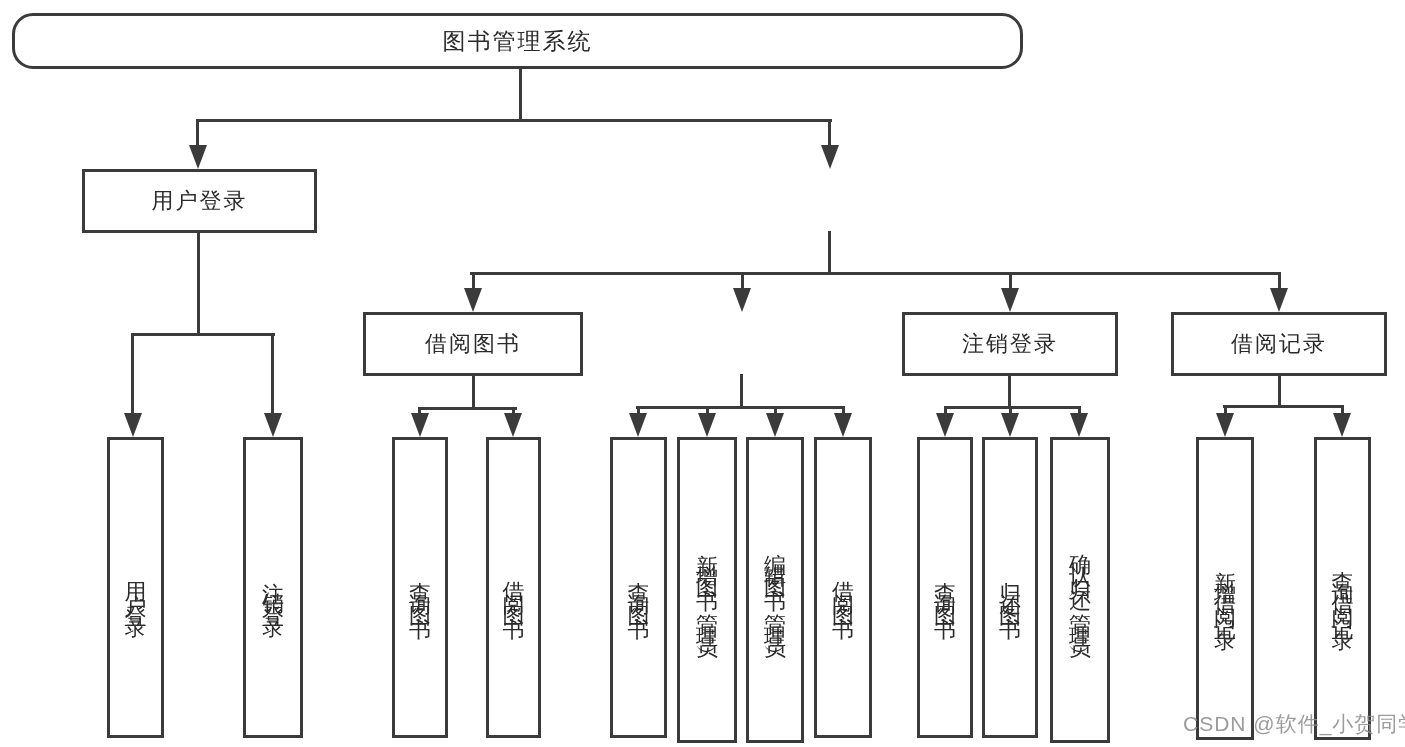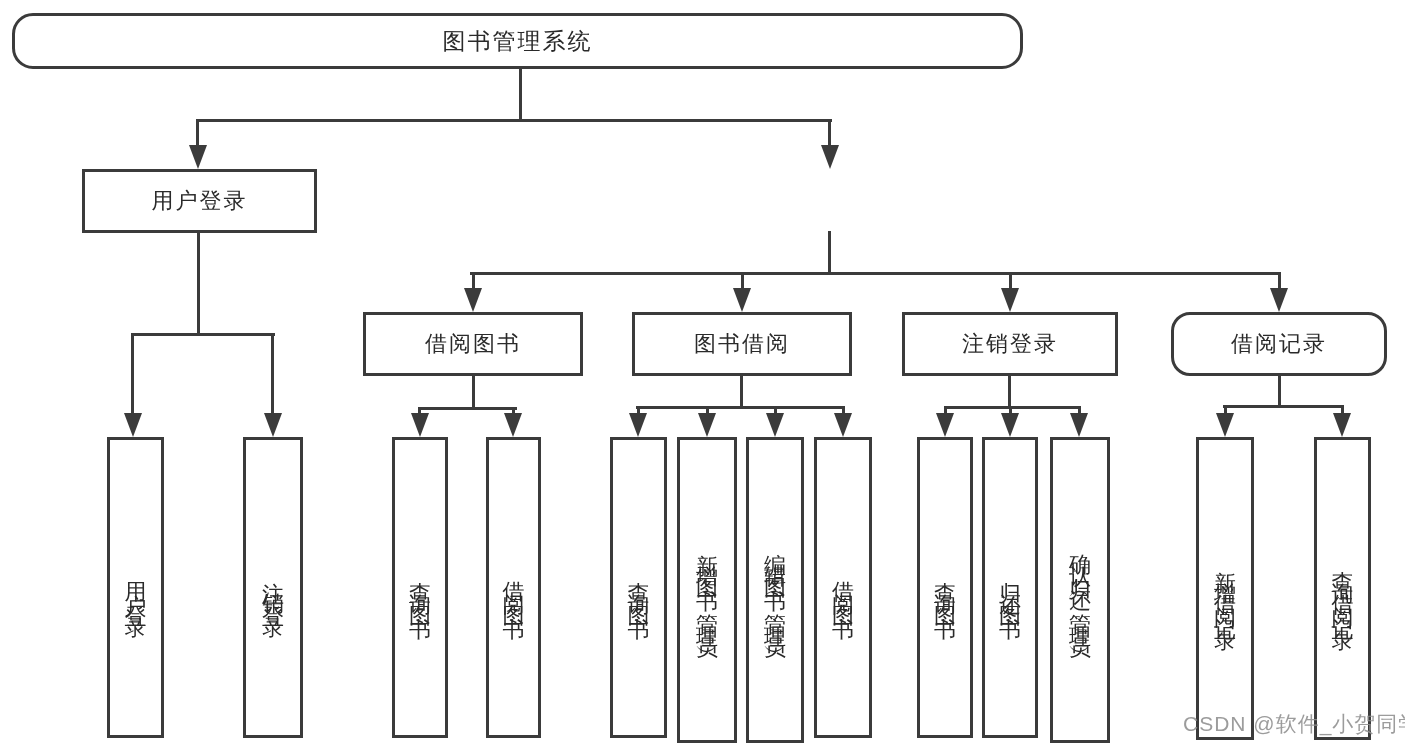--- a/index.html
+++ b/index.html
@@ -61,23 +61,22 @@
   <div class="vline" style="left:472px;top:272px;height:16px;"></div>
   <div class="arrow" style="left:464px;top:288px;"></div>
   <div class="vline" style="left:741px;top:272px;height:16px;"></div>
   <div class="arrow" style="left:733px;top:288px;"></div>
   <div class="vline" style="left:1009px;top:272px;height:16px;"></div>
   <div class="arrow" style="left:1001px;top:288px;"></div>
   <div class="vline" style="left:1278px;top:272px;height:16px;"></div>
   <div class="arrow" style="left:1270px;top:288px;"></div>
 
   <div class="box hbox" style="left:363px;top:312px;width:220px;height:64px;">借阅图书</div>
-  <div class="box hbox" style="left:632px;top:312px;width:220px;height:64px;">图书借阅</div>
   <div class="box hbox" style="left:902px;top:312px;width:216px;height:64px;">注销登录</div>
-  <div class="box hbox" style="left:1171px;top:312px;width:216px;height:64px;border-radius:19px;">借阅记录</div>
+  <div class="box hbox" style="left:1171px;top:312px;width:216px;height:64px;">借阅记录</div>
 
   <div class="vline" style="left:472px;top:374px;height:36px;"></div>
   <div class="hline" style="left:418px;top:407px;width:99px;"></div>
   <div class="vline" style="left:418px;top:407px;height:6px;"></div>
   <div class="arrow" style="left:411px;top:413px;"></div>
   <div class="vline" style="left:512px;top:407px;height:6px;"></div>
   <div class="arrow" style="left:504px;top:413px;"></div>
 
   <div class="box vbox" style="left:392px;top:437px;width:56px;height:301px;">查询图书</div>
   <div class="box vbox" style="left:486px;top:437px;width:55px;height:301px;">借阅图书</div>

